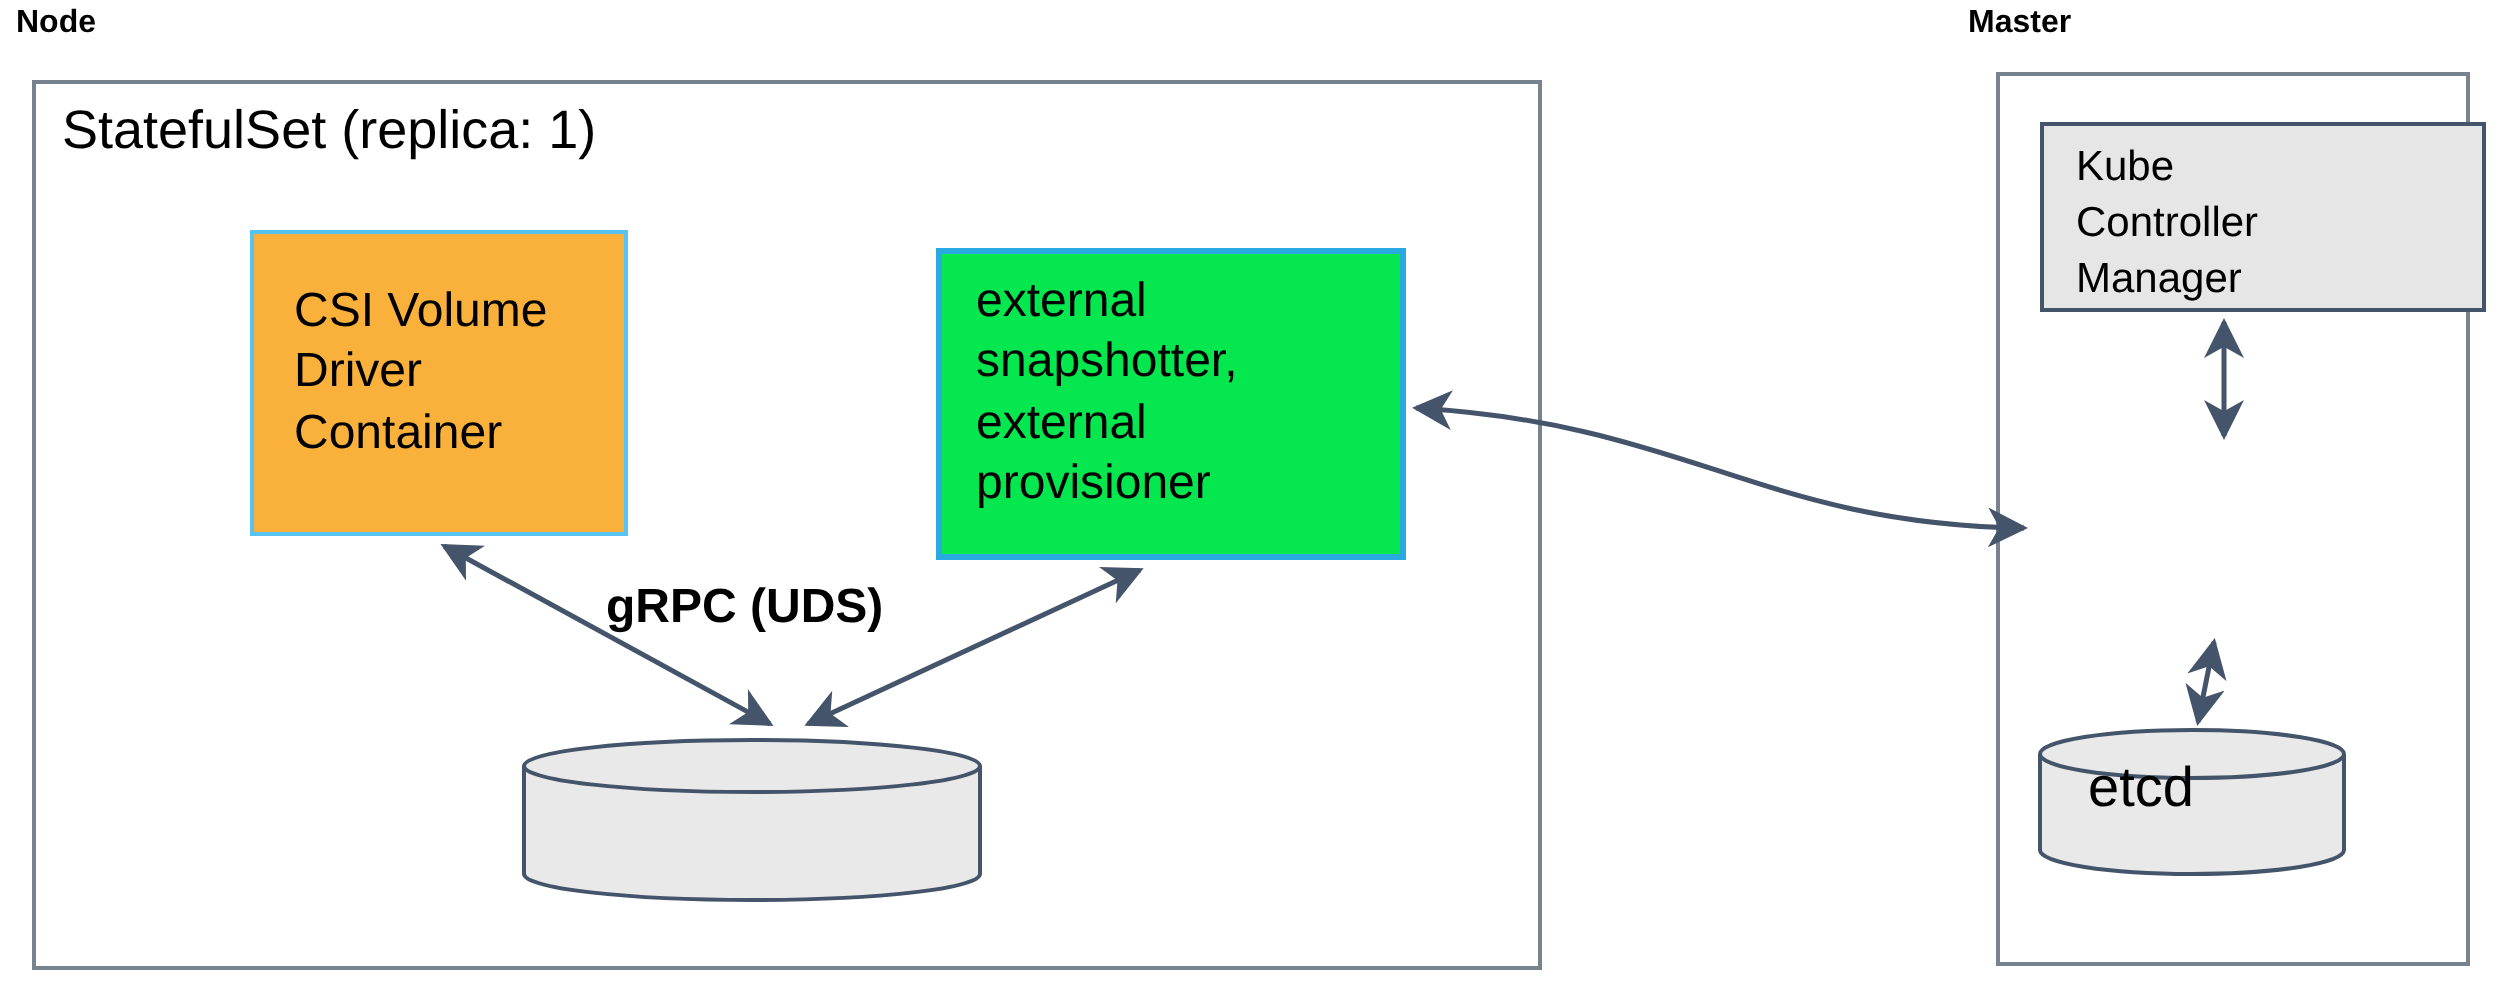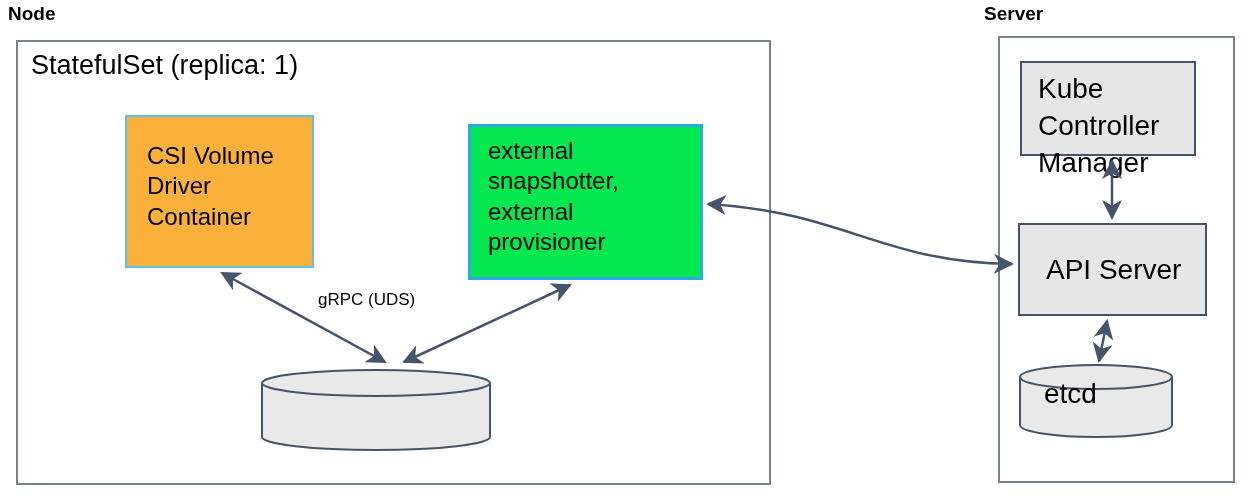--- a/index.html
+++ b/index.html
@@ -6,21 +6,21 @@
   body { font-family: "Liberation Sans", "DejaVu Sans", sans-serif; color: #000; }
   .stage {
     position: relative;
     width: 1250px;
     height: 496px;
     background: #ffffff;
     overflow: hidden;
   }
   .abs { position: absolute; }
   .region-label {
-    font-size: 19px;
+    font-size: 16px;
     font-weight: bold;
     z-index: 3;
     white-space: nowrap;
   }
   .container-box {
     border: 2px solid #76828e;
     background: transparent;
     box-sizing: border-box;
     z-index: 1;
   }
@@ -49,37 +49,37 @@
     font-size: 24px;
     padding: 9px 0 0 17px;
   }
   .gray-box {
     background: #E6E6E6;
     border: 2px solid #44546A;
     box-sizing: border-box;
     z-index: 1;
   }
   .kcm-box {
-    left: 1020px; top: 61px; width: 176px; height: 95px;
-    font-size: 28px;
+    left: 1020px; top: 61px; width: 223px; height: 95px;
+    font-size: 21px;
     padding: 7px 0 0 16px;
     white-space: pre-line;
     line-height: 1.33;
   }
   .api-box {
     left: 1018px; top: 223px; width: 189px; height: 93px;
     font-size: 28px;
     display: flex;
     align-items: center;
     padding-left: 26px;
   }
   .grpc-label {
-    left: 318px; top: 290px;
-    font-size: 17px;
-    font-weight: normal;
+    left: 303px; top: 290px;
+    font-size: 24px;
+    font-weight: bold;
     z-index: 3;
     white-space: nowrap;
   }
   .emptydir-label {
     left: 260px; top: 399px; width: 230px;
     text-align: center;
     font-size: 21px;
     z-index: 3;
     white-space: nowrap;
   }
@@ -95,42 +95,39 @@
     z-index: 2;
     pointer-events: none;
   }
 </style>
 </head>
 <body>
 
 <div class="stage">
 
   <div class="abs region-label" style="left:8px; top:3px;">Node</div>
-  <div class="abs region-label" style="left:984px; top:3px;">Server</div>
+  <div class="abs region-label" style="left:984px; top:3px;">Master</div>
 
   <div class="abs container-box" style="left:16px; top:40px; width:755px; height:445px;">
     <div class="statefulset-title">StatefulSet (replica: 1)</div>
   </div>
 
   <div class="abs container-box" style="left:998px; top:36px; width:237px; height:447px;"></div>
 
   <div class="abs color-box csi-box">CSI Volume
 Driver
 Container</div>
   <div class="abs color-box ext-box">external
 snapshotter,
 external
 provisioner</div>
 
   <div class="abs gray-box kcm-box">Kube
 Controller
 Manager</div>
-  <div class="abs gray-box api-box">
-    <span>API Server</span>
-  </div>
 
   <svg class="overlay" width="1250" height="496" viewBox="0 0 1250 496">
     <defs>
       <marker id="arrow" viewBox="0 0 10 10" refX="9" refY="5" markerWidth="8" markerHeight="8" orient="auto-start-reverse">
         <path d="M0,0 L10,5 L0,10 L2.8,5 Z" fill="#44546A"></path>
       </marker>
     </defs>
 
     <g>
       <path d="M262,383 L262,437 A114,13 0 0 0 490,437 L490,383" fill="#E9E9E9" stroke="#44546A" stroke-width="2"></path>

